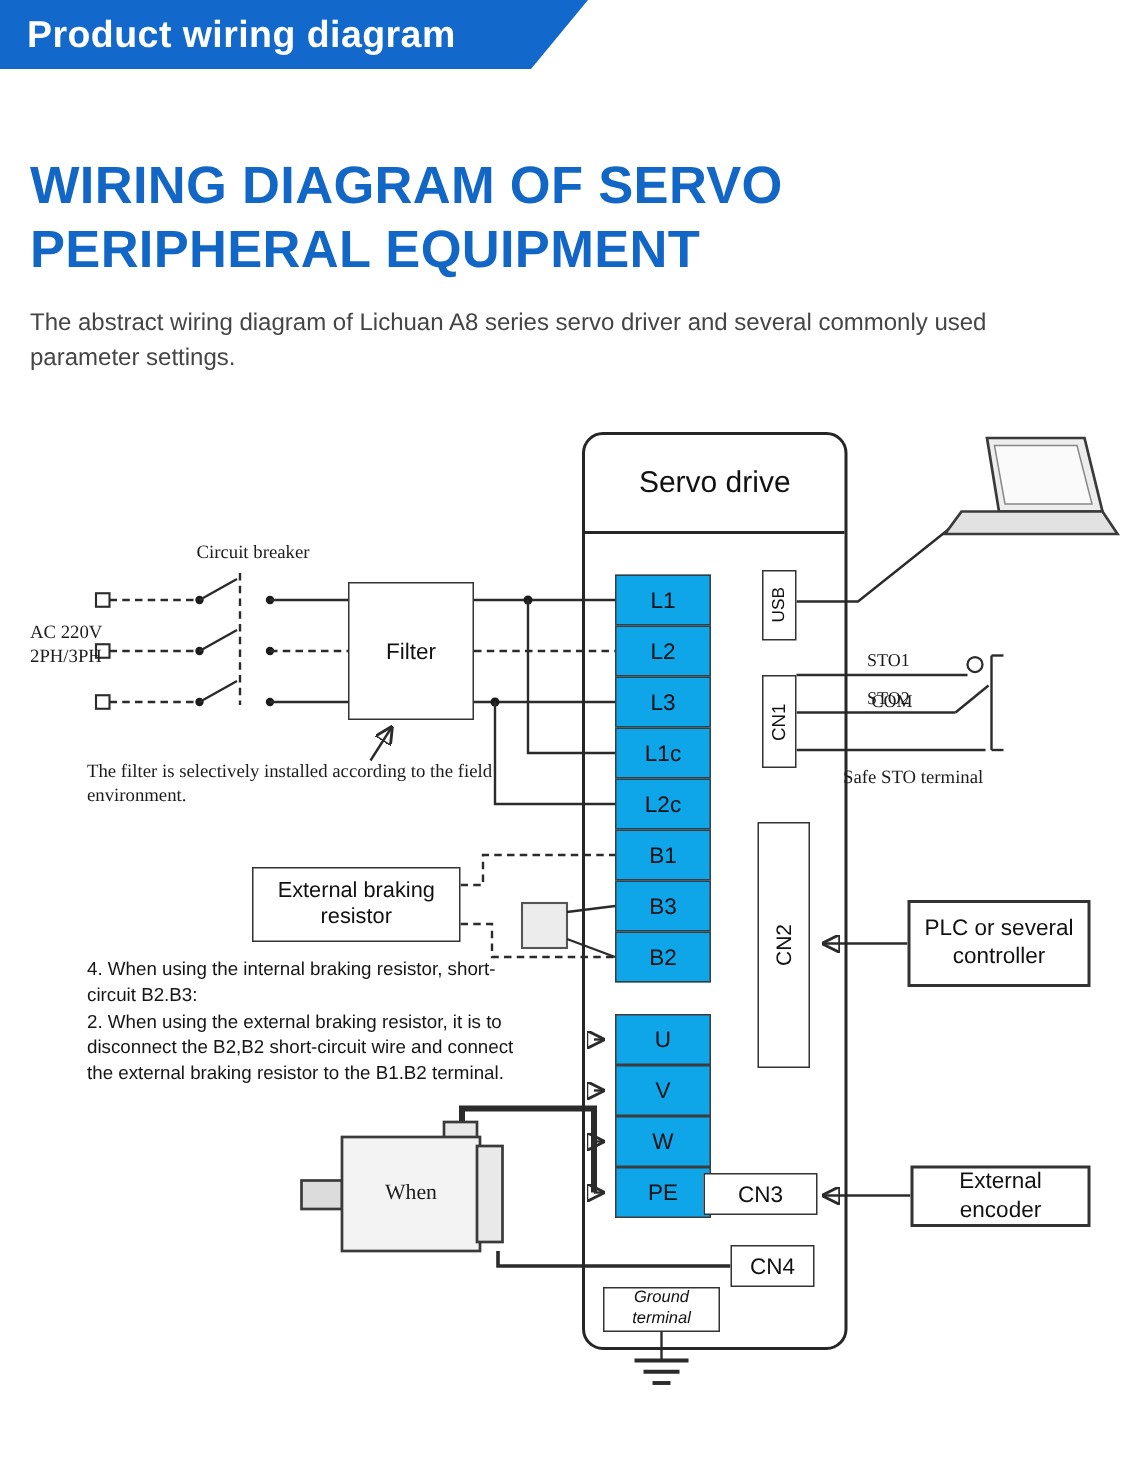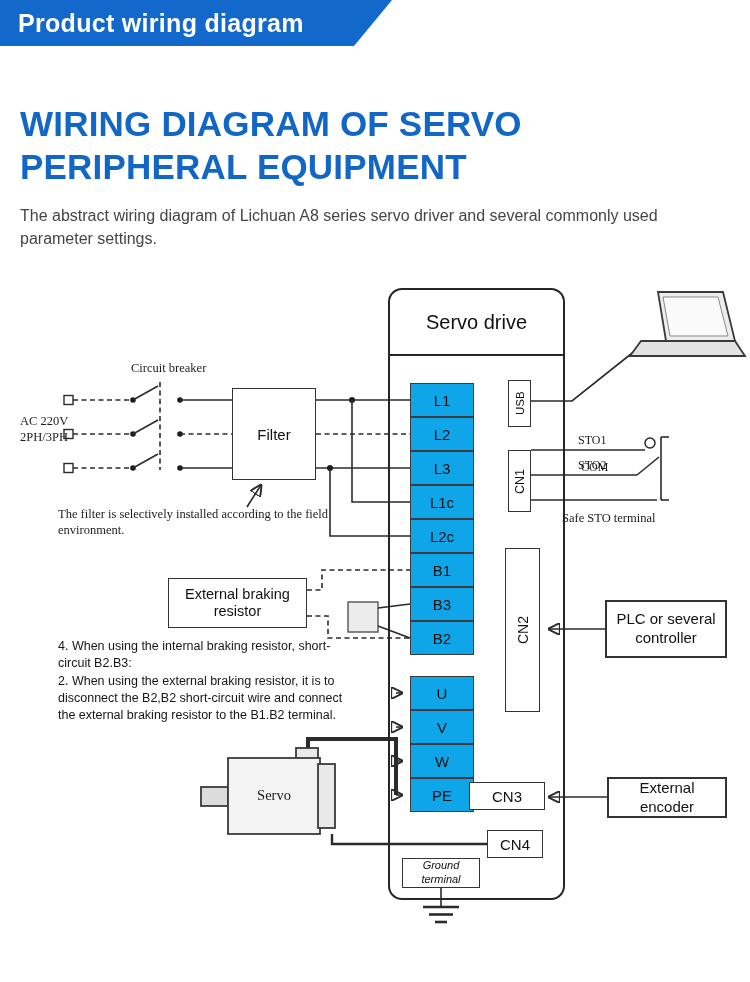--- a/index.html
+++ b/index.html
@@ -229,20 +229,20 @@
   </div>
 
   <div class="lbl lbl-cb">Circuit breaker</div>
   <div class="lbl lbl-ac1">AC 220V</div>
   <div class="lbl lbl-ac2">2PH/3PH</div>
   <div class="lbl lbl-note">The filter is selectively installed according to the field environment.</div>
   <div class="lbl lbl-sto1">STO1</div>
   <div class="lbl lbl-sto2">STO2</div>
   <div class="lbl lbl-com">COM</div>
   <div class="lbl lbl-safe">Safe STO terminal</div>
-  <div class="lbl lbl-motor">Servo</div>
+  <div class="lbl lbl-motor">When</div>
 
   <div class="notes">
     <p>4. When using the internal braking resistor, short-circuit B2.B3:</p>
     <p>2. When using the external braking resistor, it is to disconnect the B2,B2 short-circuit wire and connect the external braking resistor to the B1.B2 terminal.</p>
   </div>
 
 </div>
 
 </body></html>

